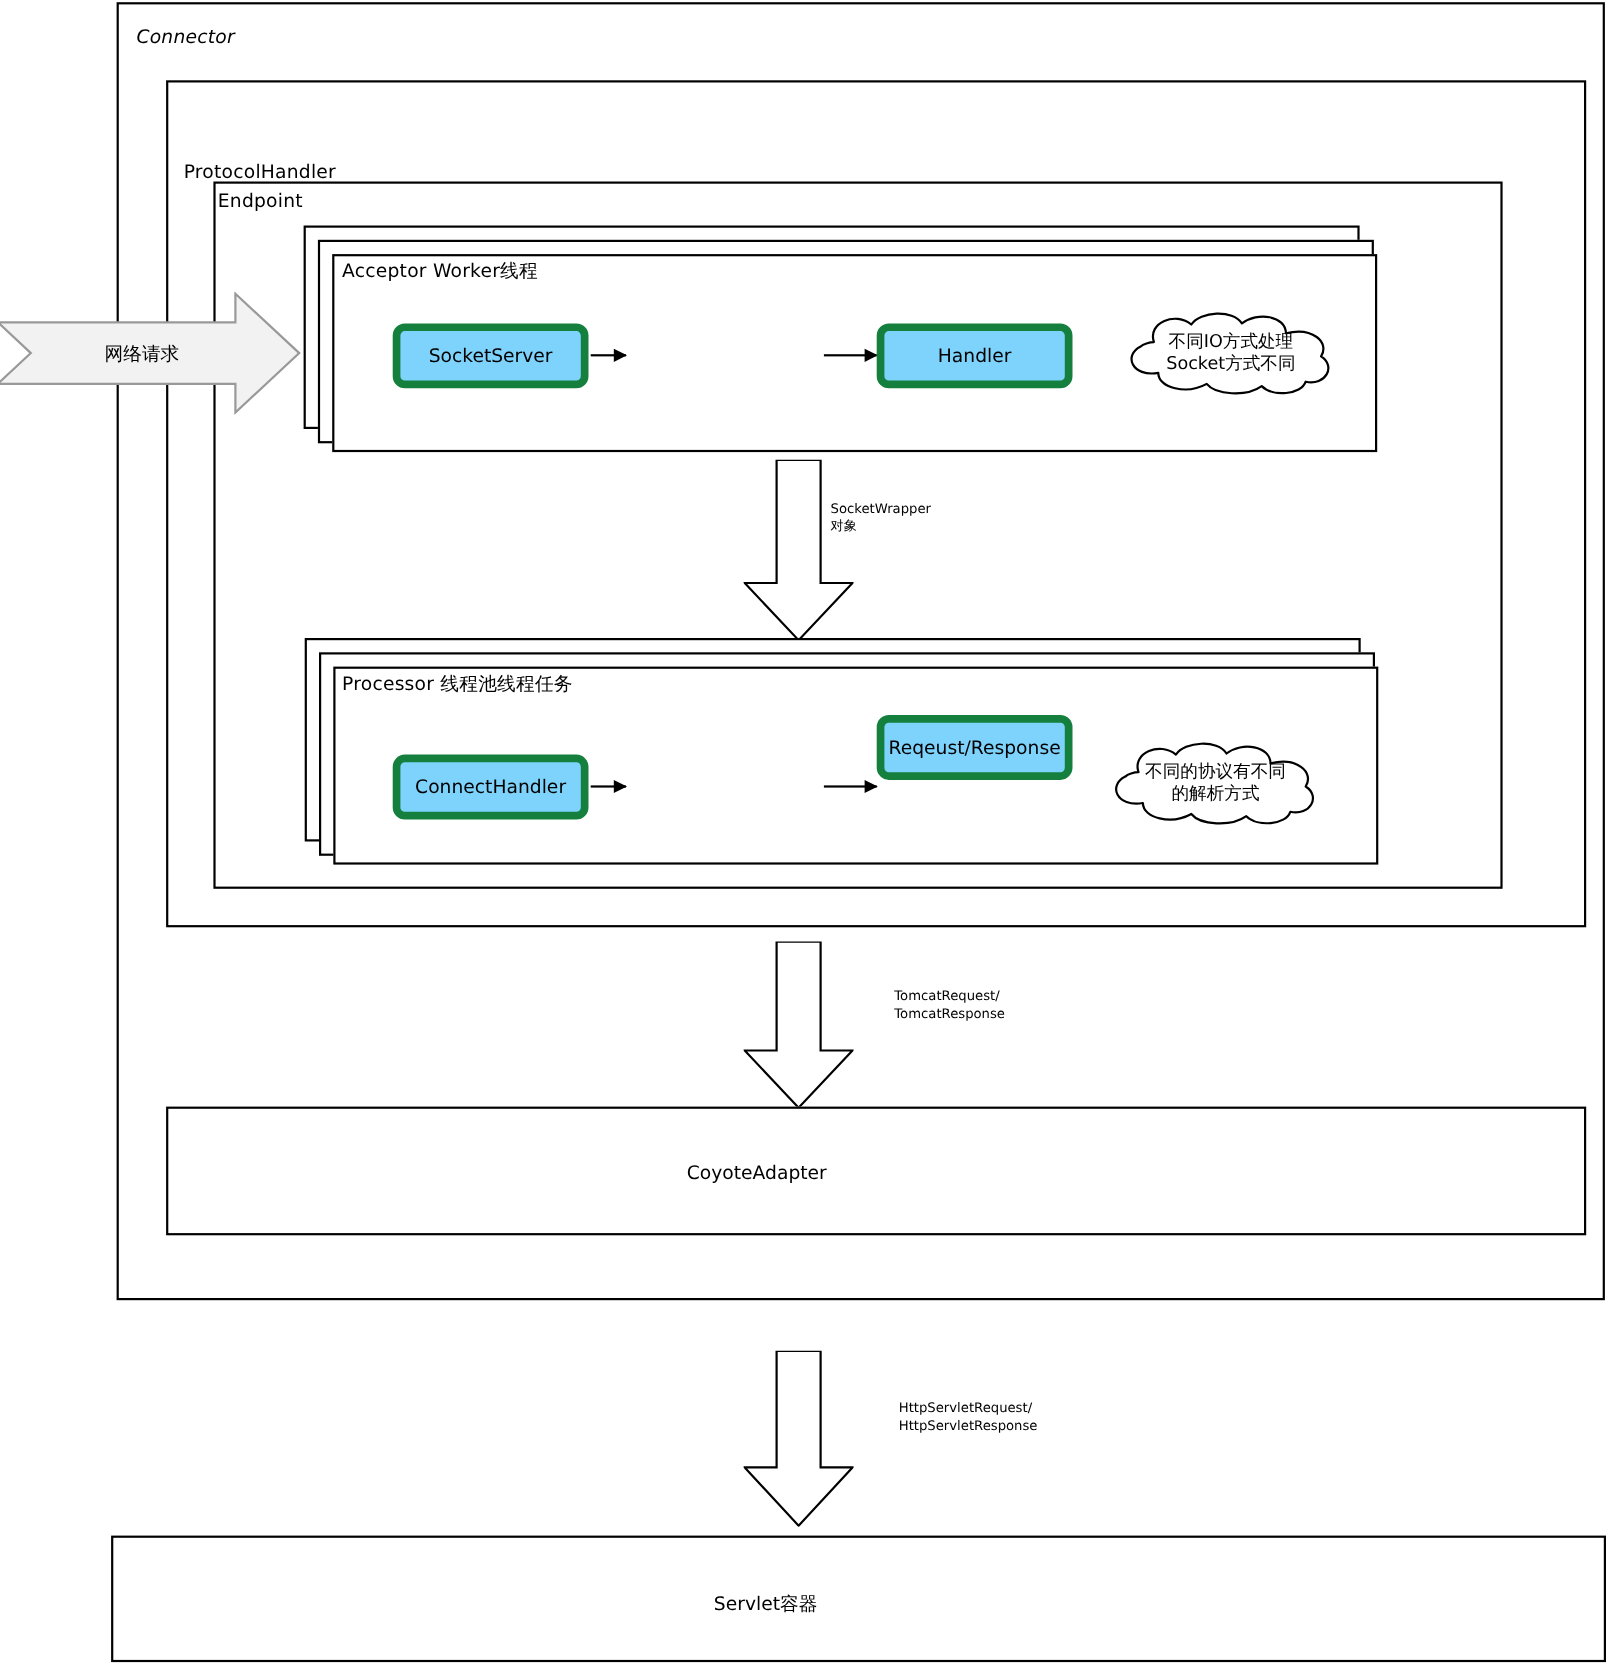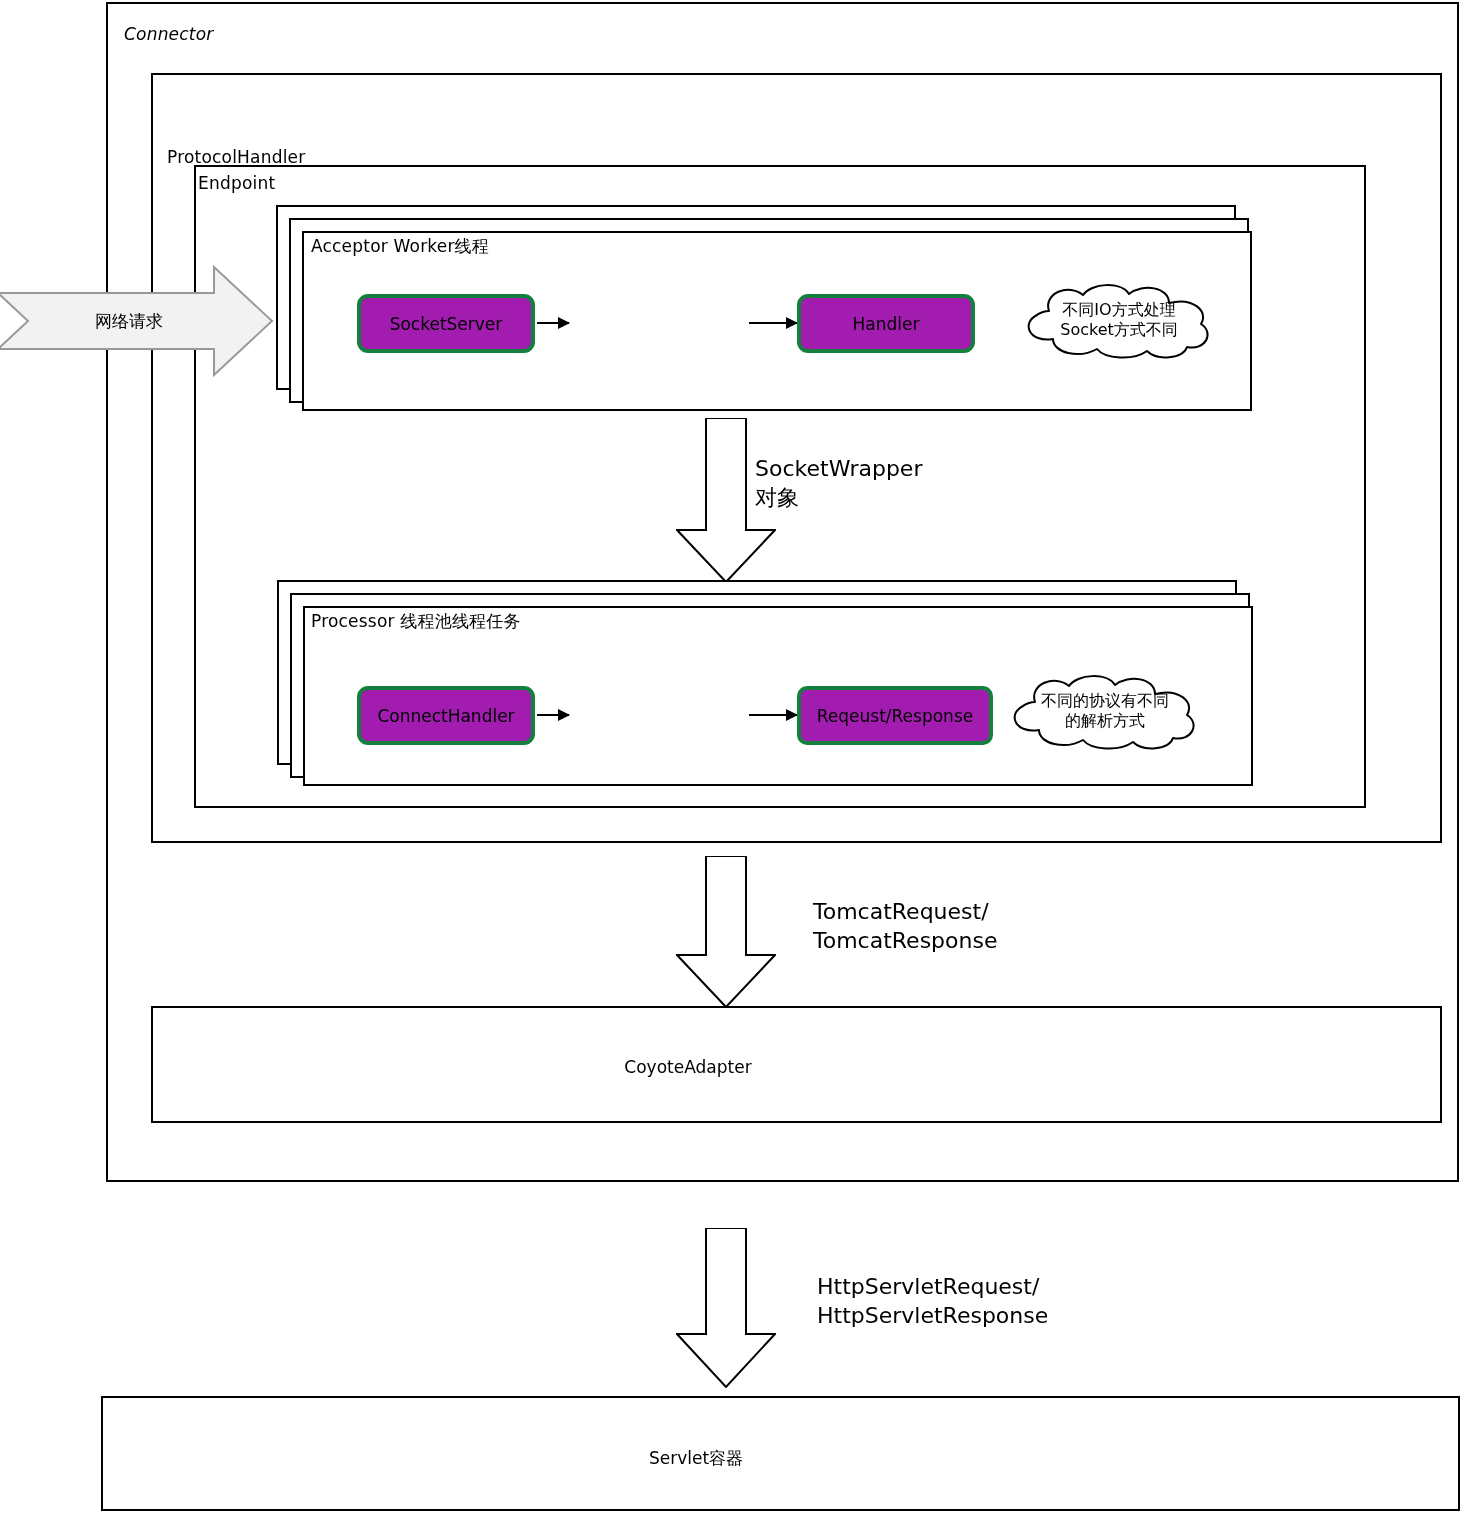--- a/index.html
+++ b/index.html
@@ -26,23 +26,23 @@
   .container-label {
     position: absolute;
     font-size: 17px;
     color: #000000;
     white-space: nowrap;
     letter-spacing: 0.2px;
   }
   .rbox {
     position: absolute;
     box-sizing: border-box;
-    border: 4px solid #15803d;
+    border: 7px solid #15803d;
     border-radius: 11px;
-    background: #a21caf;
+    background: #7dd3fc;
     display: flex;
     align-items: center;
     justify-content: center;
     font-size: 17px;
     color: #000000;
     text-align: center;
   }
   .flatbox-label {
     position: absolute;
     width: 100%;
@@ -62,21 +62,21 @@
     top: -5px;
     border-left: 12px solid #000000;
     border-top: 6px solid transparent;
     border-bottom: 6px solid transparent;
   }
   .blockarrow {
     position: absolute;
   }
   .arrow-label {
     position: absolute;
-    font-size: 22px;
+    font-size: 12px;
     color: #000000;
     line-height: 1.30;
     white-space: pre-line;
   }
   .cloud {
     position: absolute;
   }
   .cloud-text {
     position: absolute;
     font-size: 16px;
@@ -164,21 +164,21 @@
   <div class="box" style="left:303px; top:606px; width:950px; height:180px;"></div>
   <div class="container-label" style="left:311px; top:610px;">Processor 线程池线程任务</div>
 
   <div class="rbox" style="left:357px; top:686px; width:178px; height:59px;">
     <span>ConnectHandler</span>
   </div>
   <div class="hconn" style="left:537px; top:714px; width:32px;"></div>
 
   <div class="hconn" style="left:749px; top:714px; width:48px;"></div>
 
-  <div class="rbox" style="left:797px; top:686px; width:196px; height:59px;border-radius:10px;">
+  <div class="rbox" style="left:797px; top:650px; width:178px; height:59px;">
     <span>Reqeust/Response</span>
   </div>
 
   <div class="cloud" style="left:1003px; top:672px; width:204px; height:79px;">
     <svg width="204" height="79" viewBox="0 0 204 79">
       <path d="M 32 30
                C 26 12, 52 2, 66 14
                C 74 2, 104 0, 112 13
                C 126 2, 152 6, 152 22
                C 176 16, 192 30, 184 43

